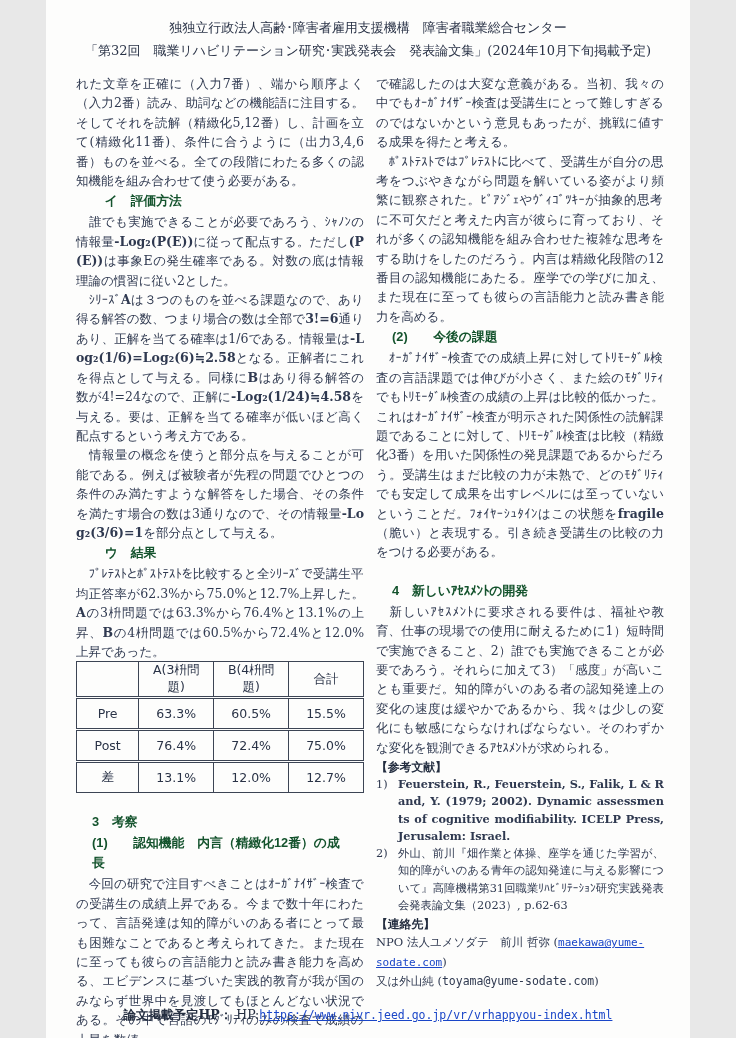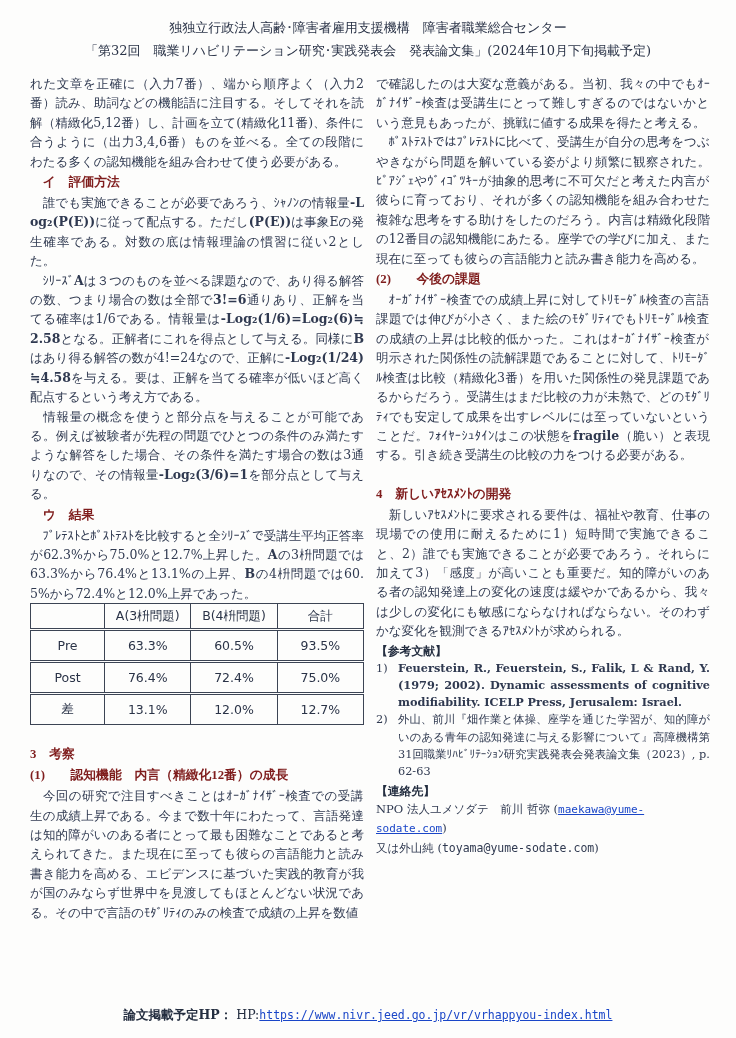--- a/index.html
+++ b/index.html
@@ -1,18 +1,18 @@
 <!DOCTYPE html>
 <html lang="ja"><head>
 <meta charset="utf-8">
 <style>
   html,body{margin:0;padding:0;background:#e8e8e8;}
   .page{
     position:relative;
-    width:736px;height:1038px;
+    width:644px;height:1038px;
     margin:0 auto;
     background:#fdfdfc;
     overflow:hidden;
     font-family:"DejaVu Serif","Liberation Serif",serif;
     color:#2f3950;
     box-sizing:border-box;
   }
   .doc-header{
     padding-top:16px;
     text-align:center;
@@ -31,26 +31,26 @@
   }
   .p{
     margin:0;
     font-size:12.5px;
     line-height:19.4px;
     text-align:justify;
     white-space:pre-wrap;
     word-break:break-all;
   }
   .h{
-    margin:1px 0;
+    margin:1px 16px;
     font-size:12.8px;
     line-height:20px;
     font-weight:700;
-    font-family:Liberation Serif, serif;
-    color:#7f1d1d;
+    font-family:Liberation Sans, sans-serif;
+    color:#14532d;
     white-space:pre-wrap;
   }
   .h2{
     margin:2px 0 0 0;
     font-size:11.8px;
     line-height:17px;
     font-weight:700;
     color:#242e40;
     white-space:pre-wrap;
   }
@@ -146,21 +146,21 @@
               <th>A(3枡問題)</th>
               <th>B(4枡問題)</th>
               <th>合計</th>
             </tr>
           </thead>
           <tbody>
             <tr>
               <th>Pre</th>
               <td>63.3%</td>
               <td>60.5%</td>
-              <td>93.5%</td>
+              <td>15.5%</td>
             </tr>
             <tr>
               <th>Post</th>
               <td>76.4%</td>
               <td>72.4%</td>
               <td>75.0%</td>
             </tr>
             <tr>
               <th>差</th>
               <td>13.1%</td>

